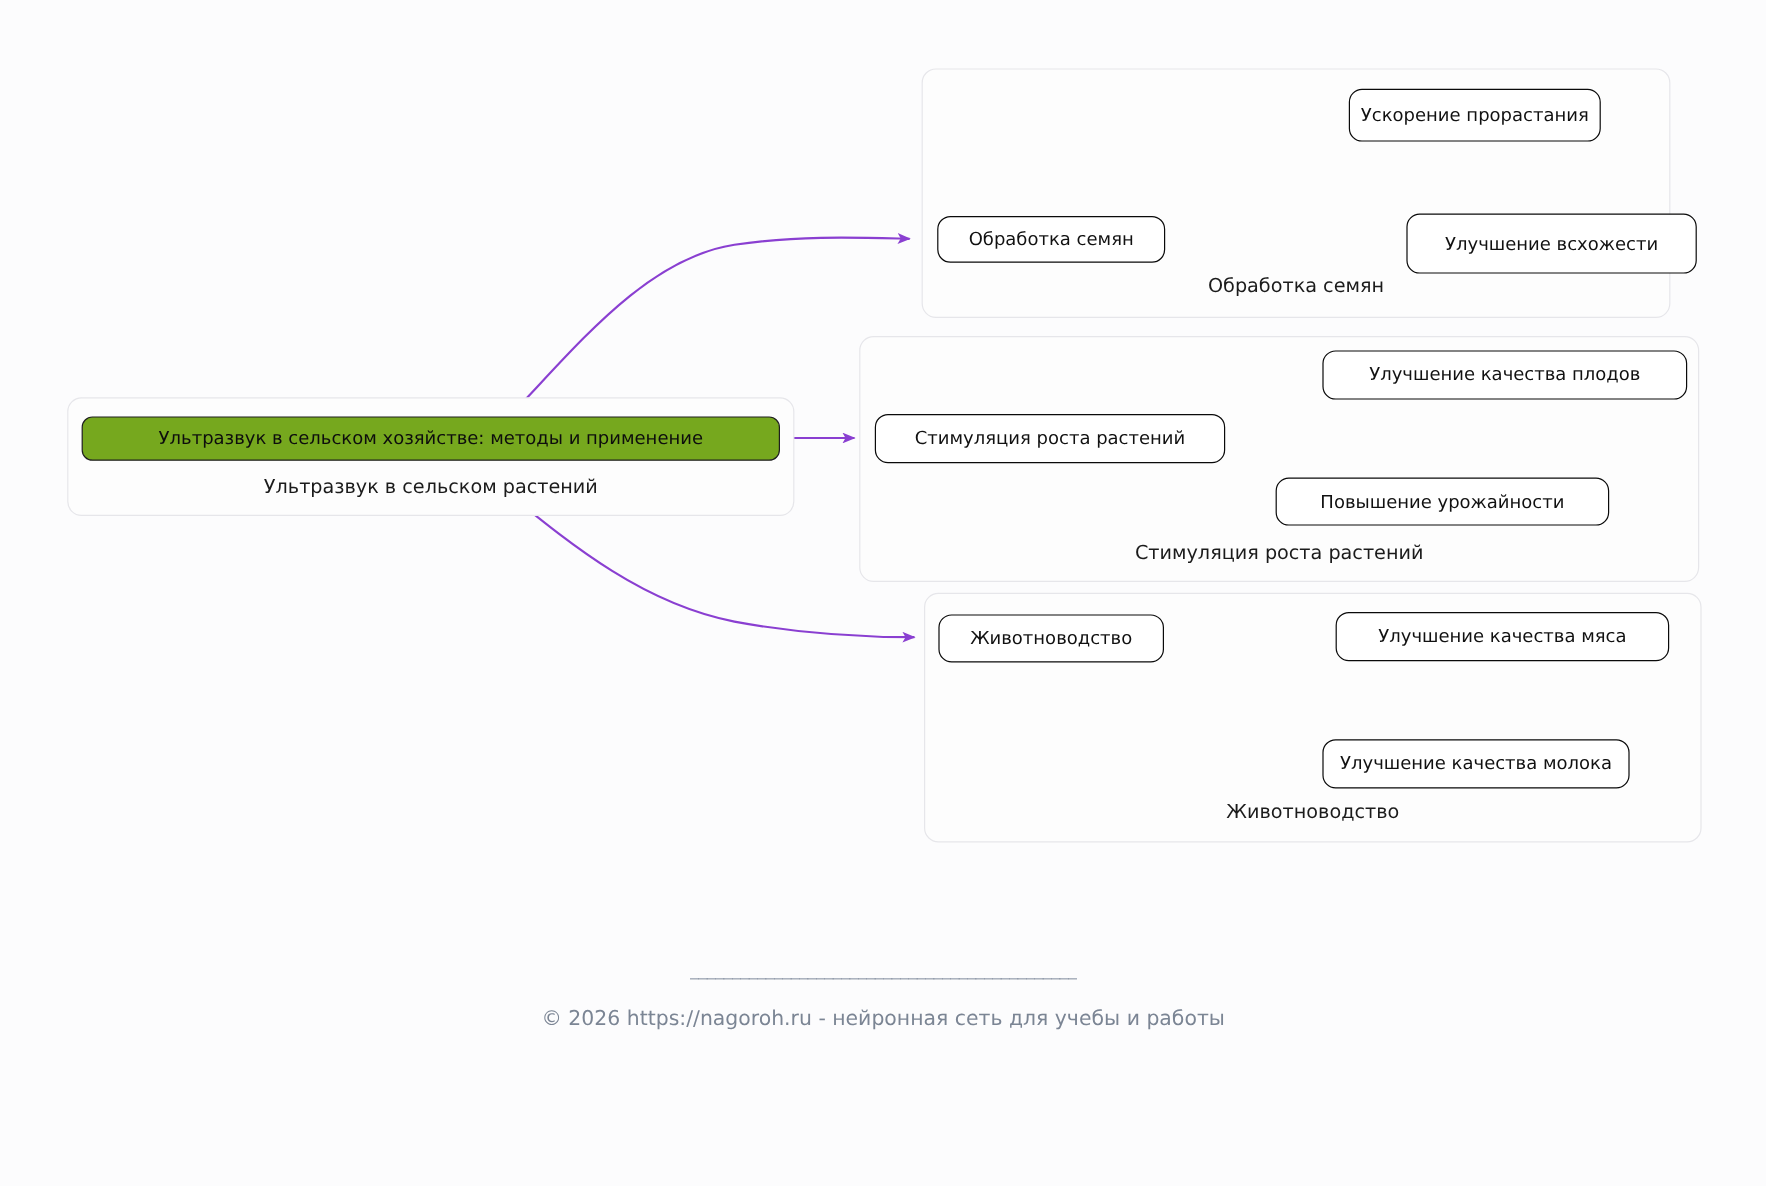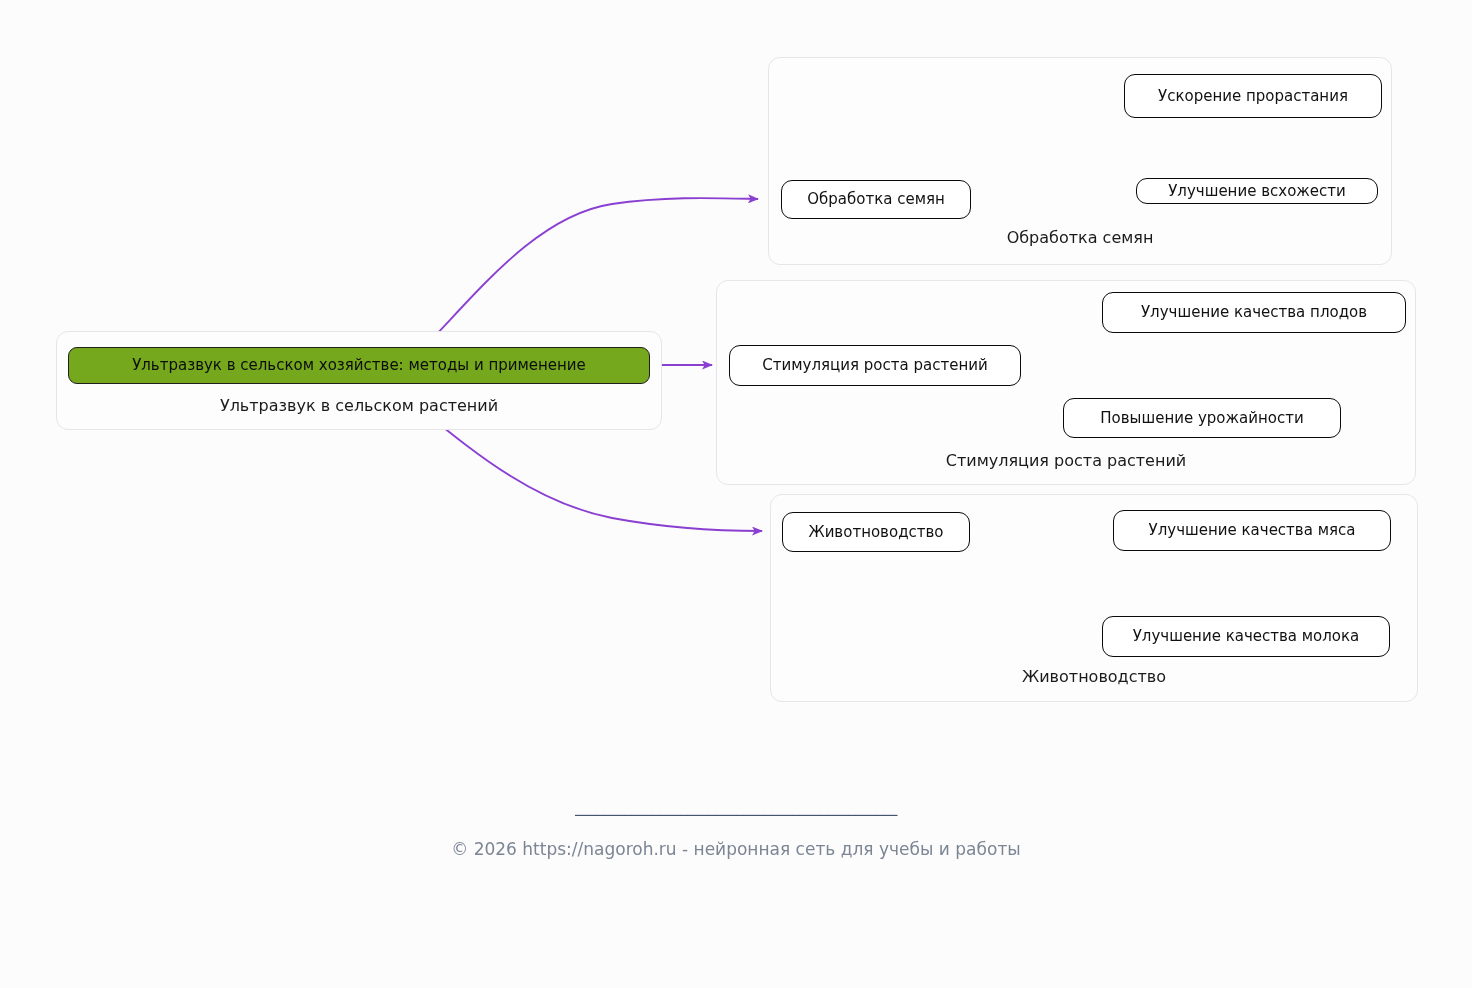--- a/index.html
+++ b/index.html
@@ -144,35 +144,35 @@
 
   <div class="cluster" style="left:56px; top:331px; width:606px; height:99px;">
     <div class="cluster-label" style="bottom:14px;">Ультразвук в сельском растений</div>
   </div>
   <div class="node root" style="left:68px; top:347px; width:582px; height:37px;">Ультразвук в сельском хозяйстве: методы и применение</div>
 
   <div class="cluster" style="left:768px; top:57px; width:624px; height:208px;">
     <div class="cluster-label" style="bottom:17px;">Обработка семян</div>
   </div>
   <div class="node" style="left:781px; top:180px; width:190px; height:39px;">Обработка семян</div>
-  <div class="node" style="left:1124px; top:74px; width:258px; height:44px;">Ускорение прорастания</div>
-  <div class="node" style="left:1136px; top:178px; width:242px; height:26px;">Улучшение всхожести</div>
+  <div class="node" style="left:1124px; top:74px; width:210px; height:44px;">Ускорение прорастания</div>
+  <div class="node" style="left:1172px; top:178px; width:242px; height:50px;">Улучшение всхожести</div>
 
   <div class="cluster" style="left:716px; top:280px; width:700px; height:205px;">
     <div class="cluster-label" style="bottom:14px;">Стимуляция роста растений</div>
   </div>
   <div class="node" style="left:729px; top:345px; width:292px; height:41px;">Стимуляция роста растений</div>
   <div class="node" style="left:1102px; top:292px; width:304px; height:41px;">Улучшение качества плодов</div>
   <div class="node" style="left:1063px; top:398px; width:278px; height:40px;">Повышение урожайности</div>
 
   <div class="cluster" style="left:770px; top:494px; width:648px; height:208px;">
     <div class="cluster-label" style="bottom:15px;">Животноводство</div>
   </div>
   <div class="node" style="left:782px; top:512px; width:188px; height:40px;">Животноводство</div>
   <div class="node" style="left:1113px; top:510px; width:278px; height:41px;">Улучшение качества мяса</div>
-  <div class="node" style="left:1102px; top:616px; width:288px; height:41px;">Улучшение качества молока</div>
+  <div class="node" style="left:1102px; top:616px; width:256px; height:41px;">Улучшение качества молока</div>
 
   <div id="footer">
     <div class="divider">______________________________________________</div>
     <div class="copyright">© 2026 https://nagoroh.ru - нейронная сеть для учебы и работы</div>
   </div>
 
 </div>
 
 </body></html>

